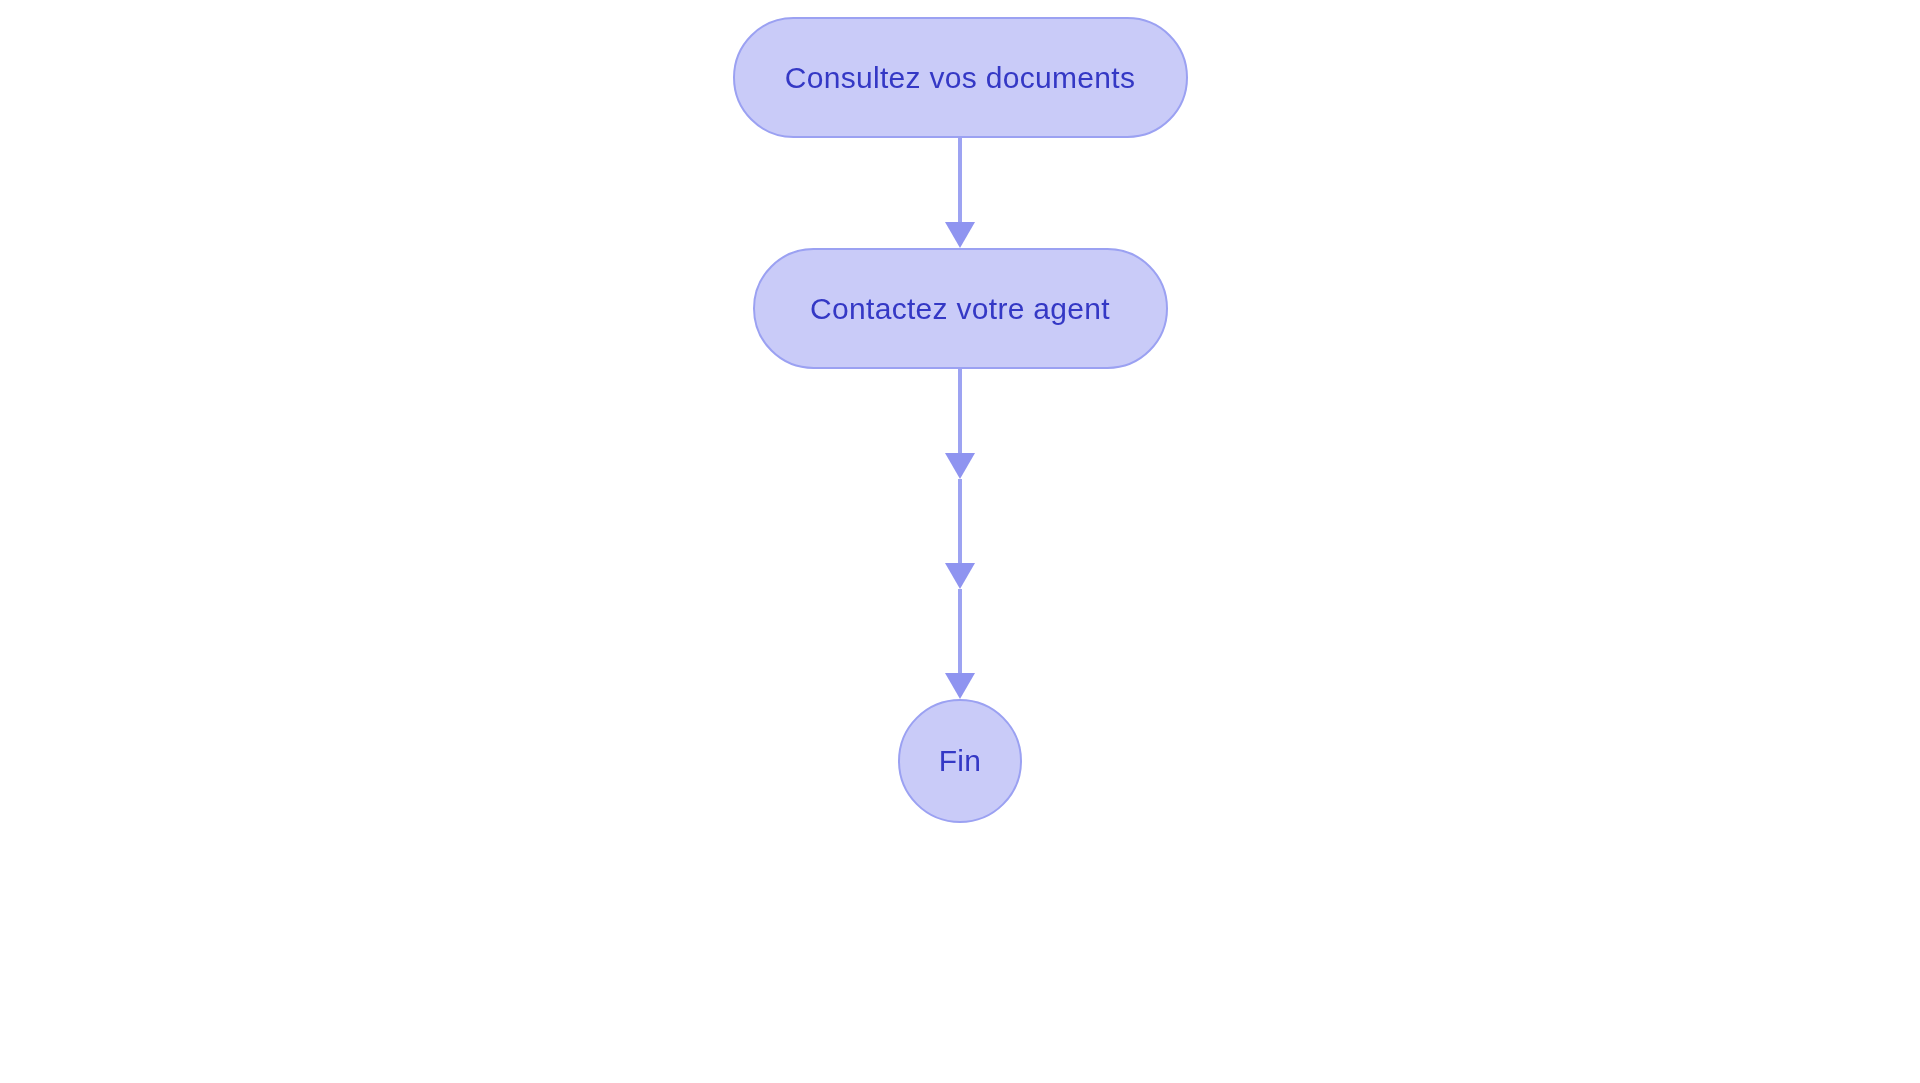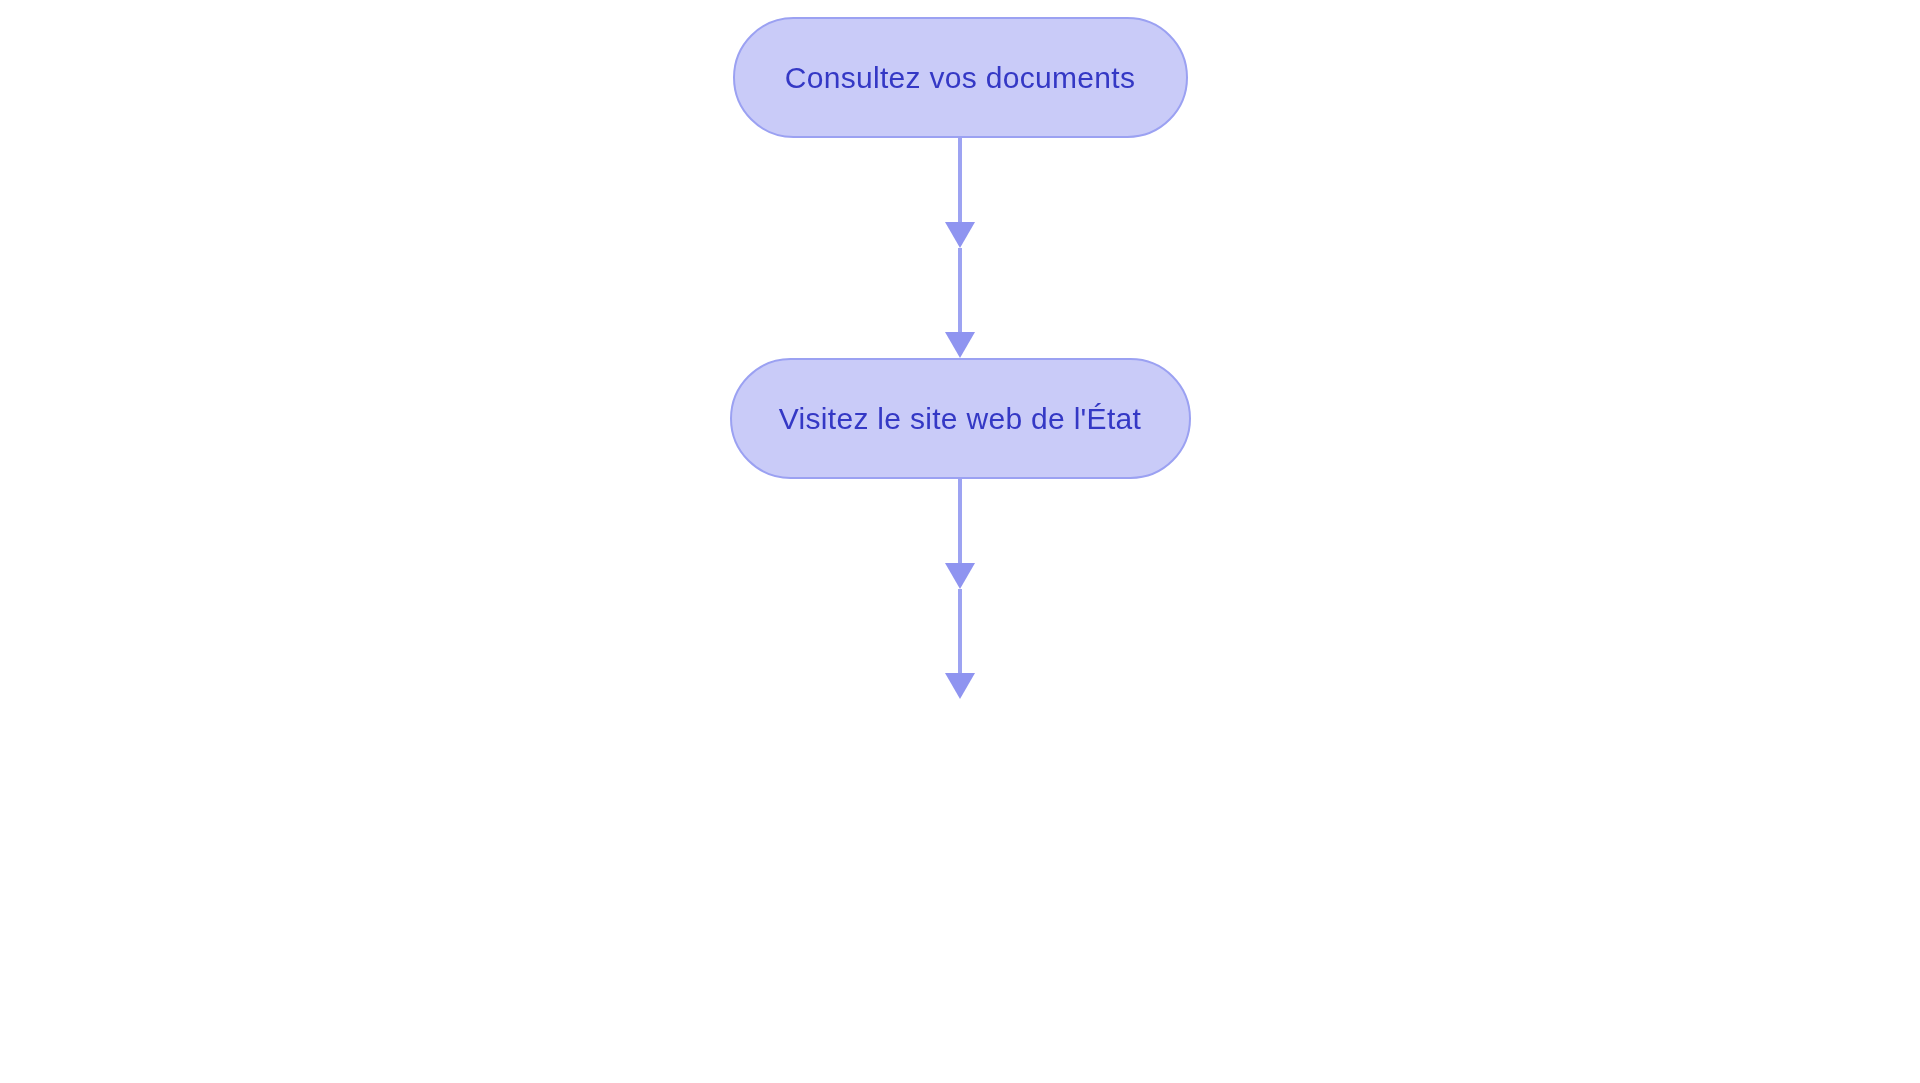--- a/index.html
+++ b/index.html
@@ -76,35 +76,38 @@
 
   <div class="node pill" style="width:455px">
     <span>Consultez vos documents</span>
   </div>
 
   <div class="connector">
     <div class="shaft"></div>
     <div class="head"></div>
   </div>
 
-
-  <div class="connector">
-    <div class="shaft"></div>
-    <div class="head"></div>
-  </div>
-
-  <div class="node pill" style="width:461px">
-    <span>Visitez le site web de l'État</span>
+  <div class="node pill" style="width:415px">
+    <span>Contactez votre agent</span>
   </div>
 
   <div class="connector">
     <div class="shaft"></div>
     <div class="head"></div>
   </div>
 
 
   <div class="connector">
     <div class="shaft"></div>
     <div class="head"></div>
   </div>
 
 
+  <div class="connector">
+    <div class="shaft"></div>
+    <div class="head"></div>
+  </div>
+
+  <div class="node circle">
+    <span>Fin</span>
+  </div>
+
 </div>
 
 </body></html>

